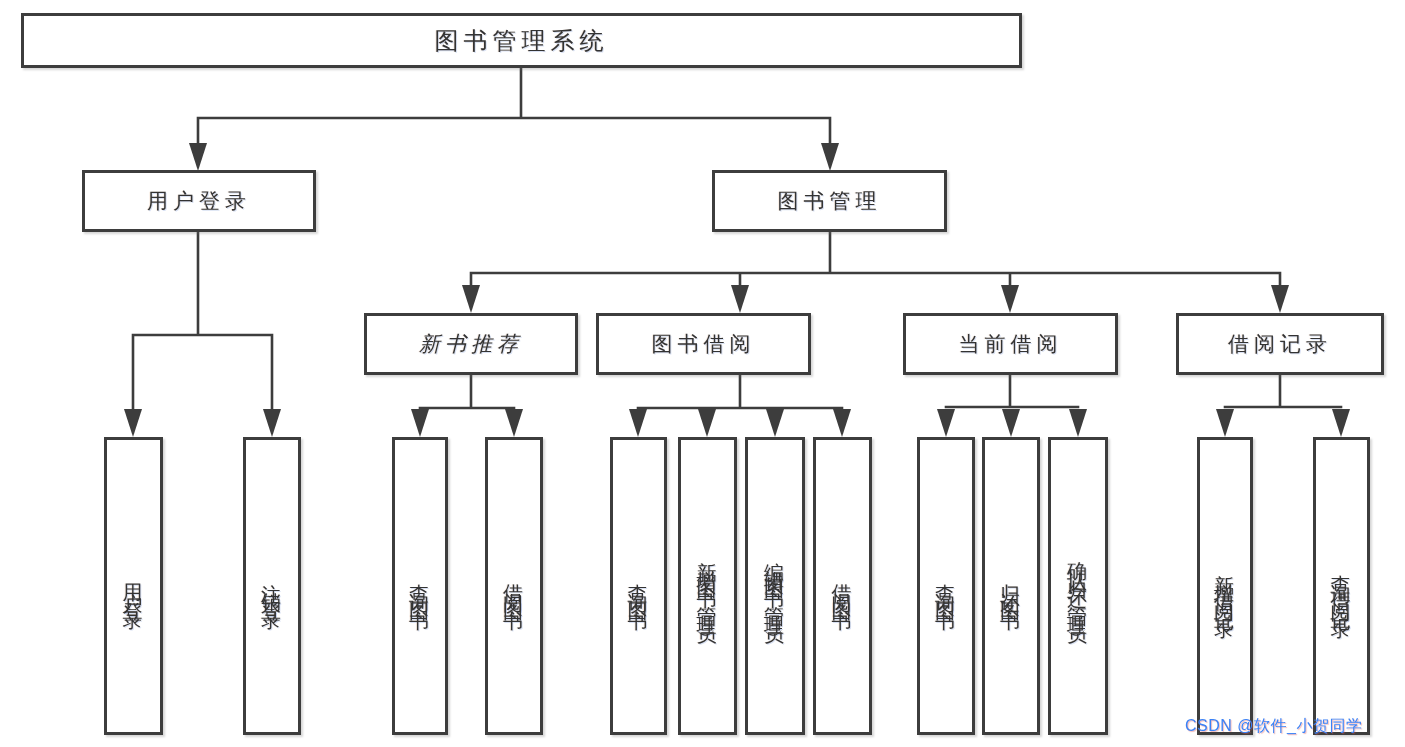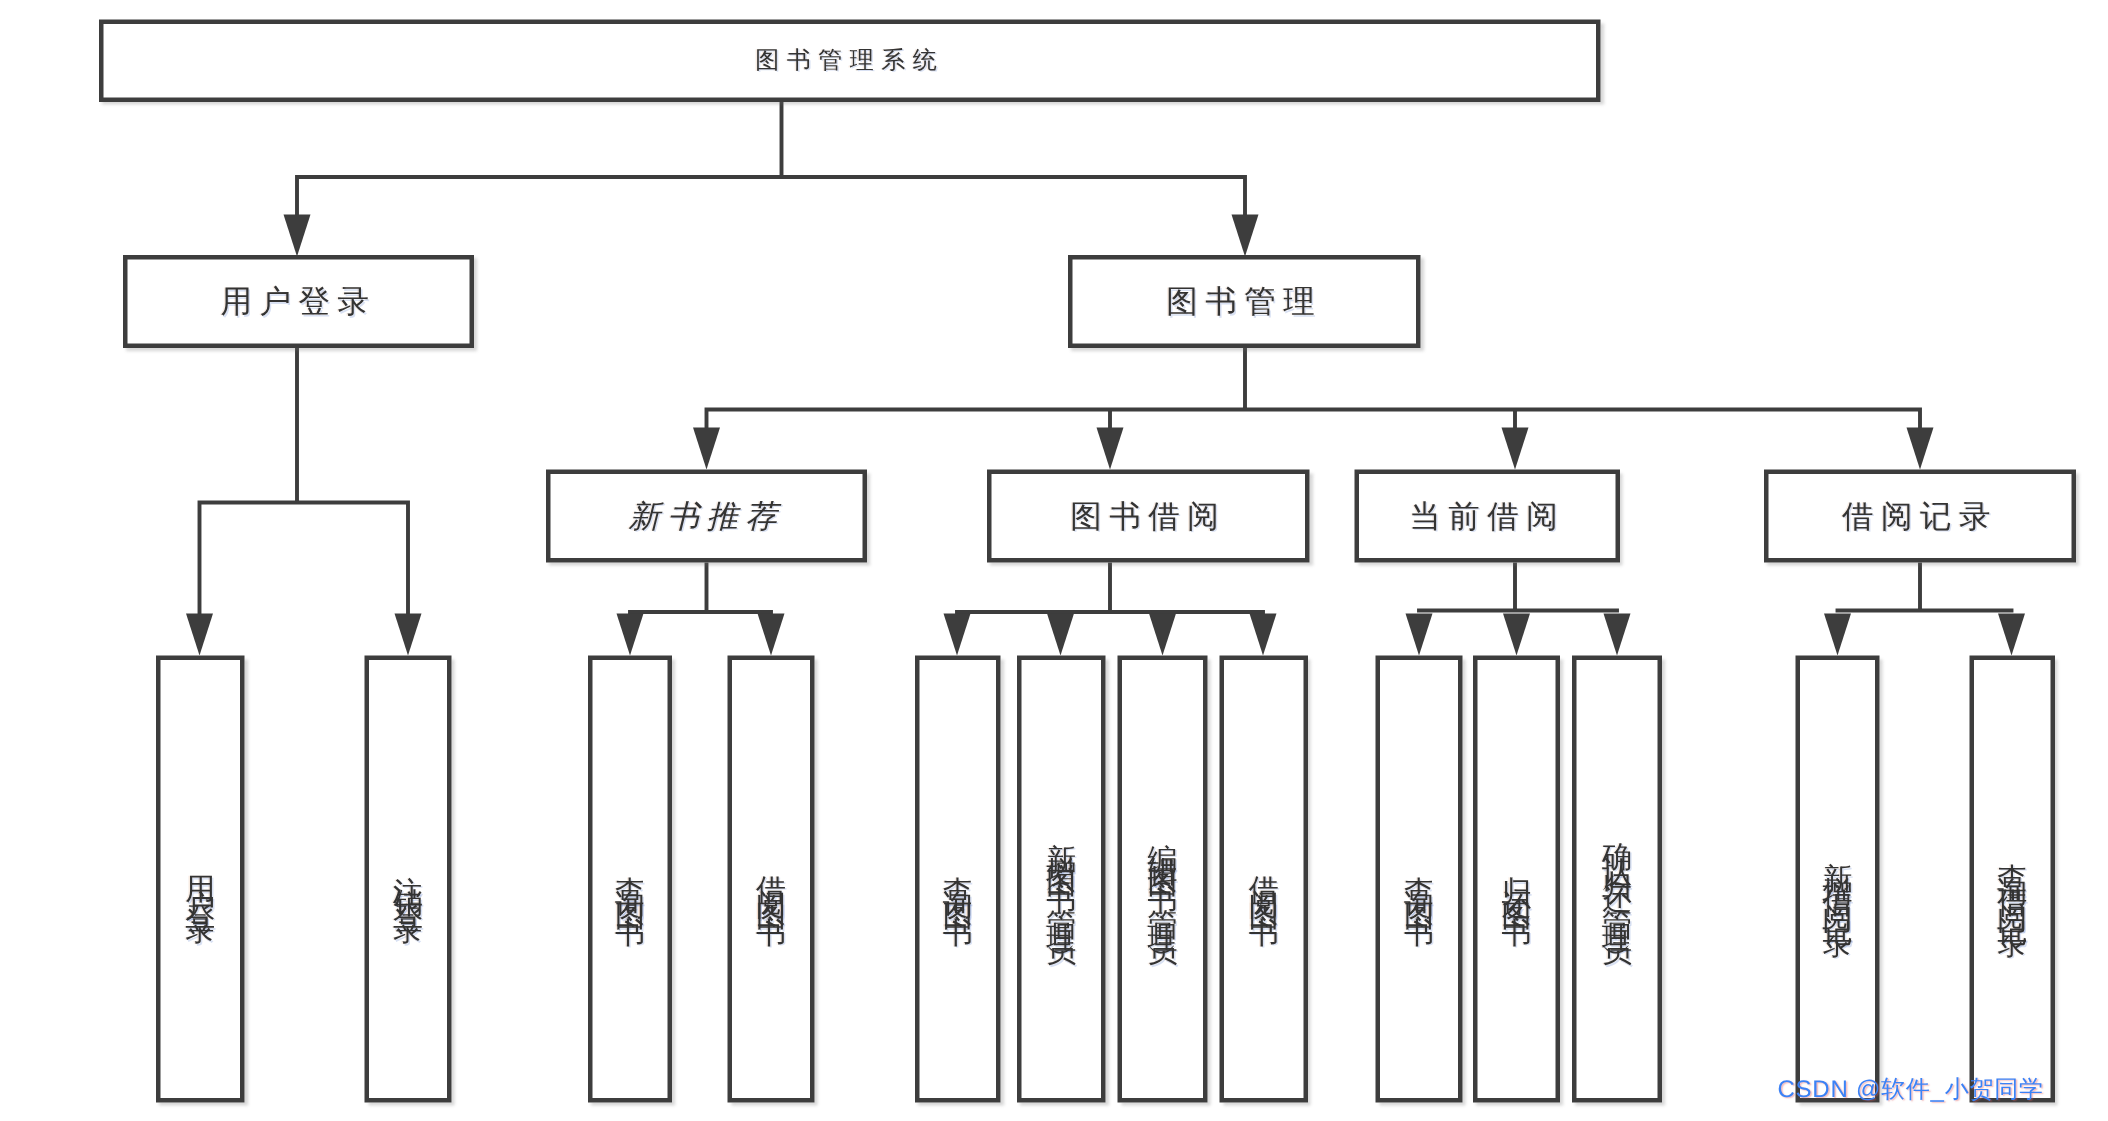--- a/index.html
+++ b/index.html
@@ -25,21 +25,21 @@
     color: #333333;
     display: flex;
     align-items: center;
     justify-content: center;
     z-index: 1;
     box-shadow: 2px 2px 2px rgba(110,110,110,0.28);
     text-shadow: 1px 1px 0 rgba(80,120,200,0.22), -1px 0 0 rgba(205,130,70,0.15);
     white-space: nowrap;
   }
   .h2 { font-size: 21px; letter-spacing: 5px; }
-  .h1 { font-size: 16px; letter-spacing: 5px; margin-left: 45px; }
+  .h1 { font-size: 24px; letter-spacing: 5px; }
   .vnode {
     writing-mode: vertical-rl;
     text-orientation: mixed;
     font-size: 20px;
     letter-spacing: 9px;
     white-space: nowrap;
   }
   .watermark {
     position: absolute;
     left: 1185px;
@@ -89,22 +89,22 @@
       <polygon points="1332,409 1350,409 1341,437"></polygon>
     </g>
   </svg>
 
   <div class="node h1" style="left:21px; top:13px; width:1001px; height:55px;">图书管理系统</div>
 
   <div class="node h2" style="left:82px; top:170px; width:234px; height:62px;">用户登录</div>
   <div class="node h2" style="left:712px; top:170px; width:235px; height:62px;text-align:right;">图书管理</div>
 
   <div class="node h2" style="left:364px; top:313px; width:214px; height:62px;font-style:italic;">新书推荐</div>
-  <div class="node h2" style="left:658px; top:313px; width:215px; height:62px;">图书借阅</div>
-  <div class="node h2" style="left:903px; top:313px; width:177px; height:62px;">当前借阅</div>
+  <div class="node h2" style="left:596px; top:313px; width:215px; height:62px;">图书借阅</div>
+  <div class="node h2" style="left:903px; top:313px; width:215px; height:62px;">当前借阅</div>
   <div class="node h2" style="left:1176px; top:313px; width:208px; height:62px;">借阅记录</div>
 
   <div class="node vnode" style="left:104px; top:437px; width:59px; height:298px;">用户登录</div>
   <div class="node vnode" style="left:243px; top:437px; width:58px; height:298px;">注销登录</div>
 
   <div class="node vnode" style="left:392px; top:437px; width:56px; height:298px;">查询图书</div>
   <div class="node vnode" style="left:485px; top:437px; width:58px; height:298px;">借阅图书</div>
 
   <div class="node vnode" style="left:610px; top:437px; width:57px; height:298px;">查询图书</div>
   <div class="node vnode" style="left:678px; top:437px; width:59px; height:298px;">新增图书（管理员）</div>

